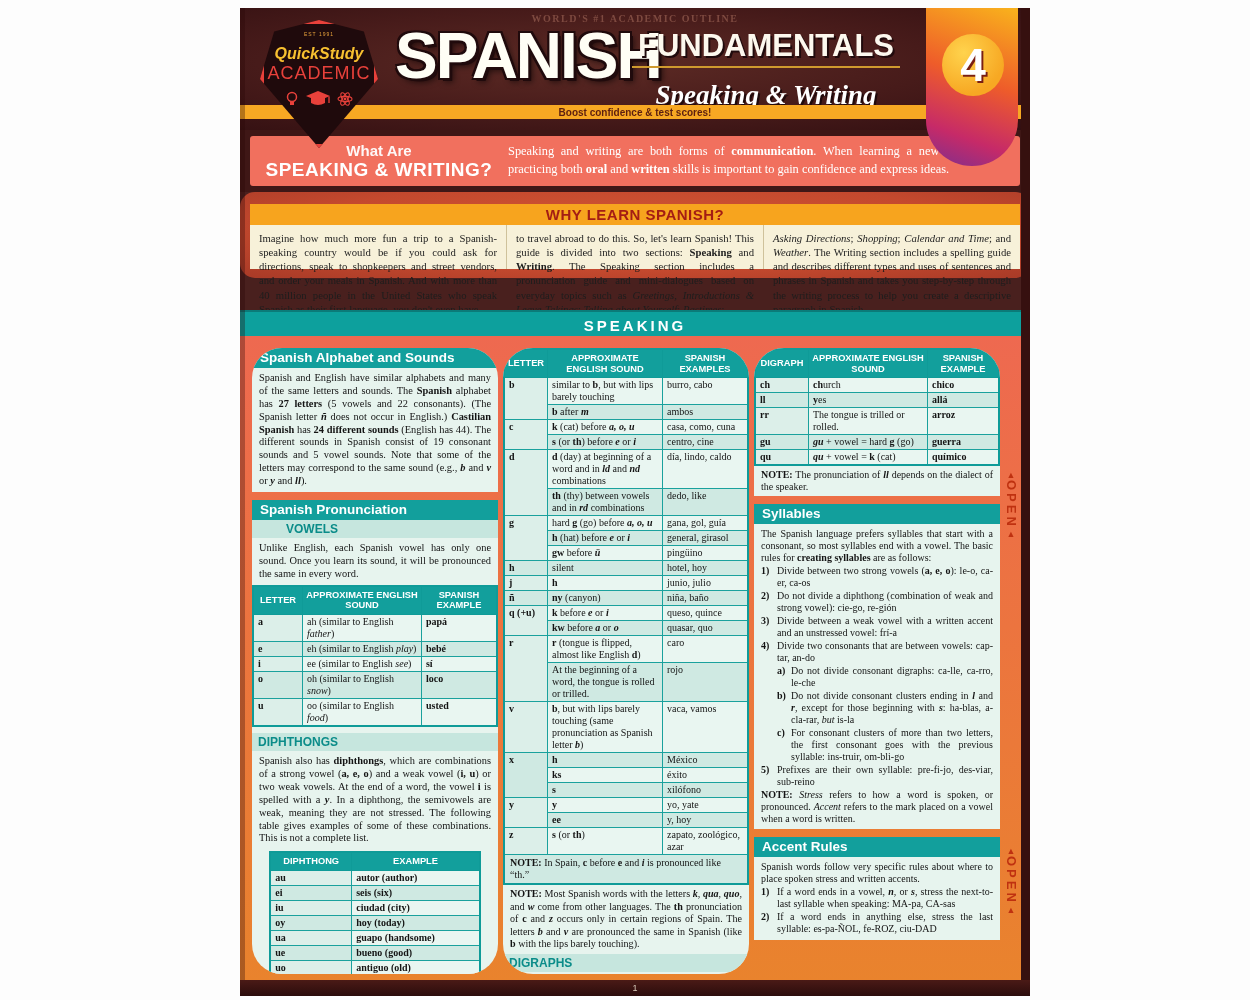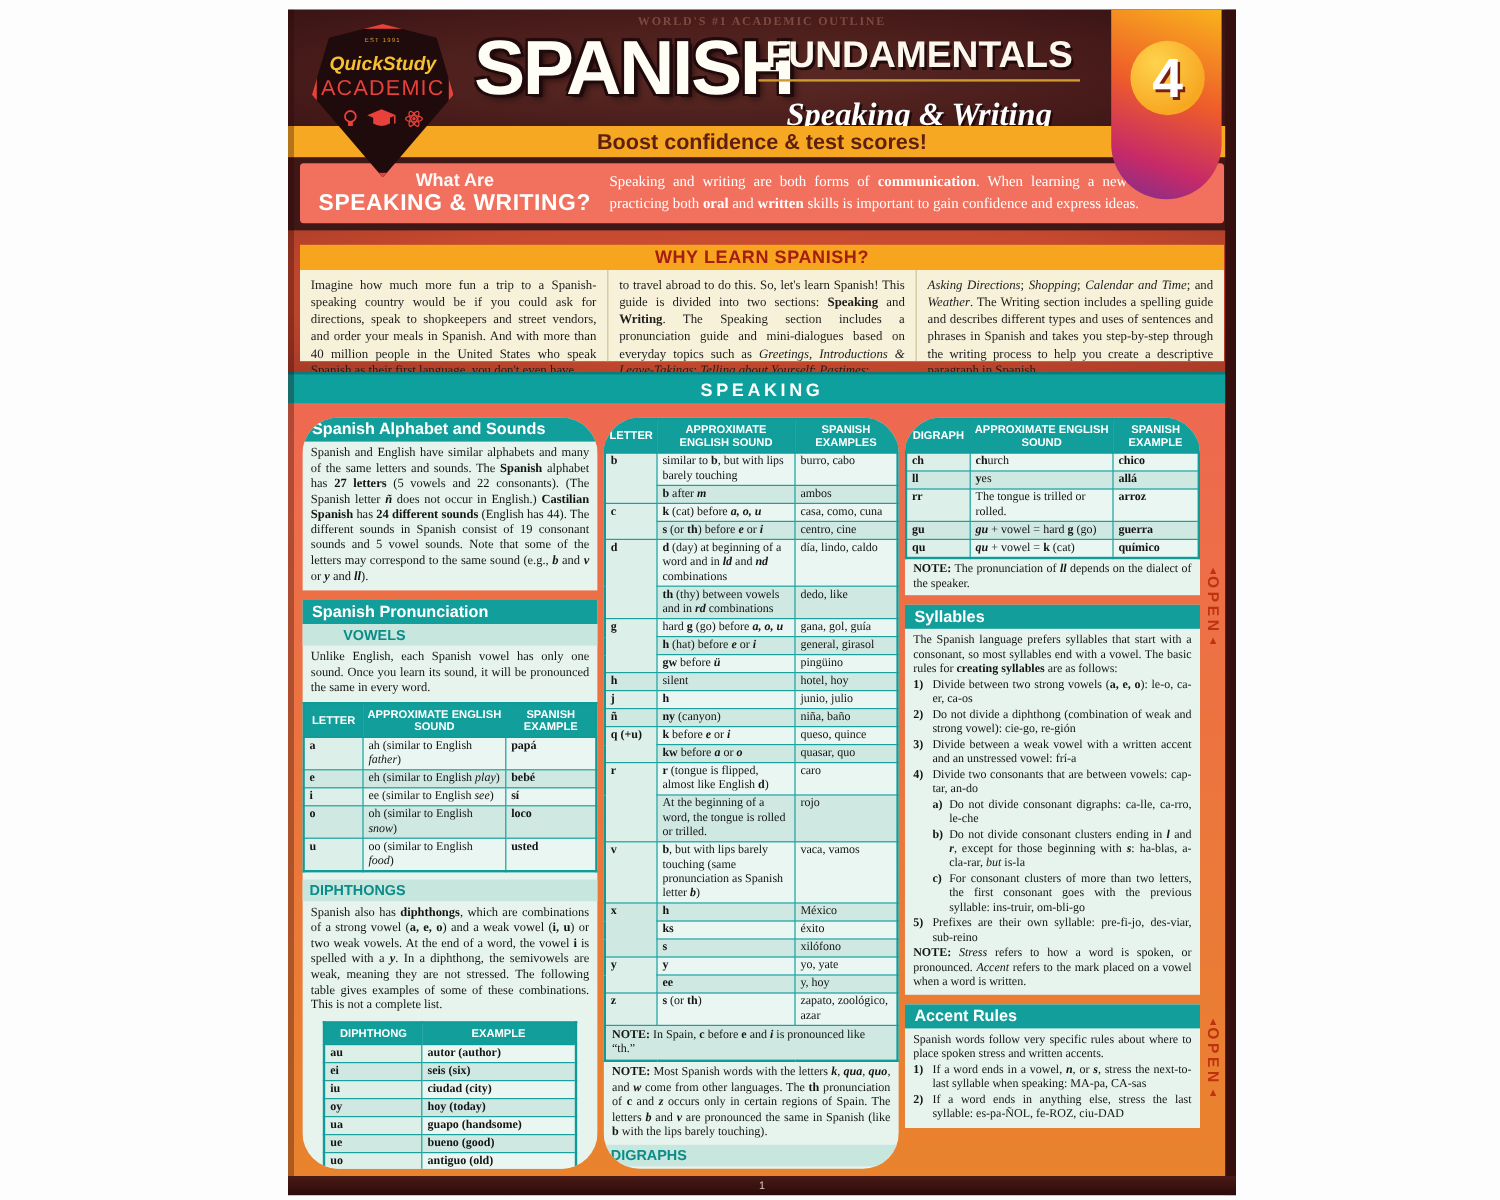--- a/index.html
+++ b/index.html
@@ -20,43 +20,43 @@
        color:#fdf8ee;text-shadow:2px 2px 0 #200a0c;border-bottom:2px solid #cf9a2e;padding-bottom:3px;}
   .subtitle .sub2{font-family:"Liberation Serif",serif;font-style:italic;font-weight:bold;font-size:27px;
        color:#ffffff;text-shadow:2px 2px 0 #200a0c;margin-top:12px;}
   .blob{position:absolute;right:12px;top:0;width:92px;height:158px;z-index:6;
        background:linear-gradient(200deg,#f9b31c 0%,#ee5c2a 45%,#c62a68 78%,#7e2f8e 100%);
        border-radius:0 0 46px 46px;}
   .num-circle{position:absolute;right:14px;top:26px;width:62px;height:62px;border-radius:50%;
        background:radial-gradient(circle at 35% 30%,#ffd34d,#f7a823 70%);display:flex;align-items:center;justify-content:center;
        font-family:"Liberation Sans",sans-serif;font-weight:bold;font-size:46px;color:#fff;
        text-shadow:2px 2px 0 #7a1f12;}
-  .tagline{position:absolute;left:0;right:0;top:97px;height:26px;background:#f7a823;z-index:4;
+  .tagline{position:absolute;left:0;right:0;top:97px;height:14px;background:#f7a823;z-index:4;
        display:flex;align-items:center;justify-content:center;font-family:"Liberation Sans",sans-serif;
-       font-weight:bold;font-size:18px;color:#5c1f10;}
+       font-weight:bold;font-size:10px;color:#5c1f10;}
   .logo{position:absolute;left:20px;top:12px;width:118px;height:128px;z-index:8;background:#1f0a0c;
        border:4px solid #e8413b;box-sizing:border-box;
        clip-path:polygon(50% 0%,88% 9%,100% 46%,50% 100%,0% 46%,12% 9%);text-align:center;}
   .logo .est{font-family:"Liberation Sans",sans-serif;font-size:5px;color:#e8a23b;margin-top:7px;letter-spacing:1px;}
   .logo .lg1{font-family:"Liberation Sans",sans-serif;font-style:italic;font-weight:bold;font-size:16px;color:#f7c030;margin-top:8px;}
   .logo .lg2{font-family:"Liberation Sans",sans-serif;font-weight:normal;font-size:18px;letter-spacing:1px;color:#e8413b;}
   .lg-icons{display:flex;justify-content:center;align-items:center;gap:6px;margin-top:5px;}
 
   
   .intro-strip{position:absolute;left:0;right:0;top:122px;height:62px;background:#3f1716;}
   .intro-box{position:absolute;left:10px;right:10px;top:6px;bottom:6px;background:#f1705e;border-radius:3px;
        display:flex;align-items:center;}
   .intro-label{width:258px;flex:none;text-align:center;color:#fff;font-family:"Liberation Sans",sans-serif;}
   .intro-label .il1{font-size:15px;font-weight:bold;opacity:.95;}
   .intro-label .il2{font-size:19px;font-weight:bold;letter-spacing:.5px;}
   .intro-body{flex:1;padding-right:26px;color:#fff;font-size:12.4px;line-height:1.45;text-align:justify;}
 
   
-  .why-strip{position:absolute;left:0;right:0;top:184px;height:118px;
-       background:radial-gradient(ellipse at 50% 40%,#d25634 0%,#c4492e 60%,#a83a27 100%);}
+  .why-strip{position:absolute;left:0;right:0;top:184px;height:86px;
+       background:radial-gradient(ellipse at 50% 40%,#d25634 0%,#c4492e 60%,#a83a27 100%);border-radius:15px;}
   .why-title{position:absolute;left:10px;right:10px;top:12px;height:21px;background:#f7a41e;
        display:flex;align-items:center;justify-content:center;font-family:"Liberation Sans",sans-serif;
        font-weight:bold;font-size:15px;color:#a41d14;letter-spacing:.5px;}
   .why-box{position:absolute;left:10px;right:10px;top:33px;bottom:9px;background:#f7f1d9;display:flex;}
   .why-col{flex:1;padding:6px 9px;font-size:10.7px;line-height:1.32;text-align:justify;color:#1d1d1d;}
   .why-col + .why-col{border-left:1px solid #cfc29b;}
 
   
   .speaking-bar{position:absolute;left:0;right:0;top:302px;height:26px;background:#0da09d;
        display:flex;align-items:center;justify-content:center;font-family:"Liberation Sans",sans-serif;

